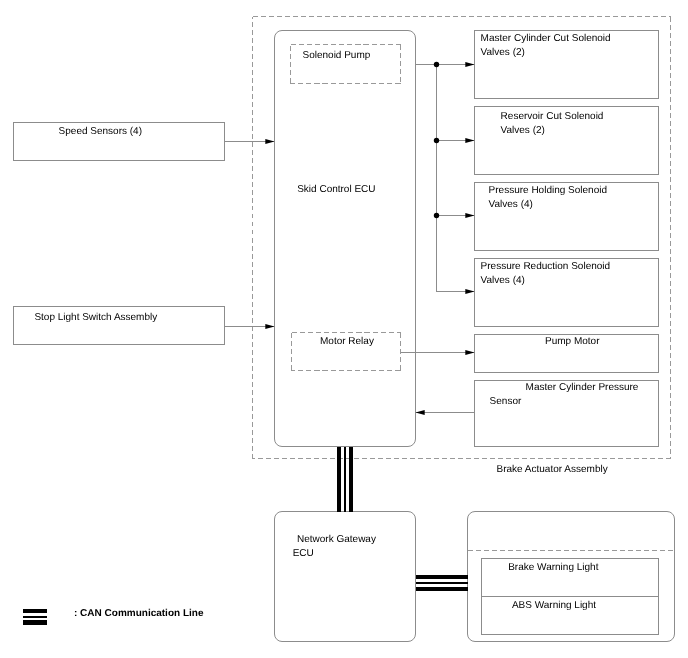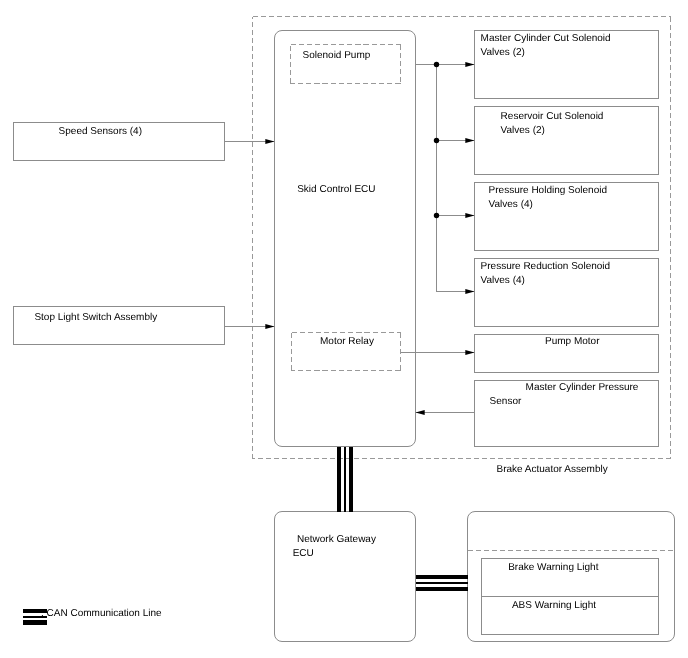--- a/index.html
+++ b/index.html
@@ -87,15 +87,15 @@
   <div class="lbl" style="left:488.6px;top:197.8px;">Valves (4)</div>
   <div class="lbl" style="left:480.6px;top:260.4px;">Pressure Reduction Solenoid</div>
   <div class="lbl" style="left:480.6px;top:274.3px;">Valves (4)</div>
   <div class="lbl" style="left:521px;top:334.7px;margin-left:24px;">Pump Motor</div>
   <div class="lbl" style="left:489.6px;top:381.3px;padding-left:36px;">Master Cylinder Pressure</div>
   <div class="lbl" style="left:489.6px;top:395.2px;">Sensor</div>
   <div class="lbl" style="left:297px;top:533.3px;">Network Gateway</div>
   <div class="lbl" style="left:292.7px;top:547.2px;">ECU</div>
   <div class="lbl" style="left:508.2px;top:560.8px;">Brake Warning Light</div>
   <div class="lbl" style="left:511.9px;top:599.3px;">ABS Warning Light</div>
-  <div class="lbl" style="left:41px;top:606.5px;">: CAN Communication Line</div>
+  <div class="lbl" style="left:74px;top:606.5px;font-weight:bold;">: CAN Communication Line</div>
 </div>
 </div>
 
 </body></html>

